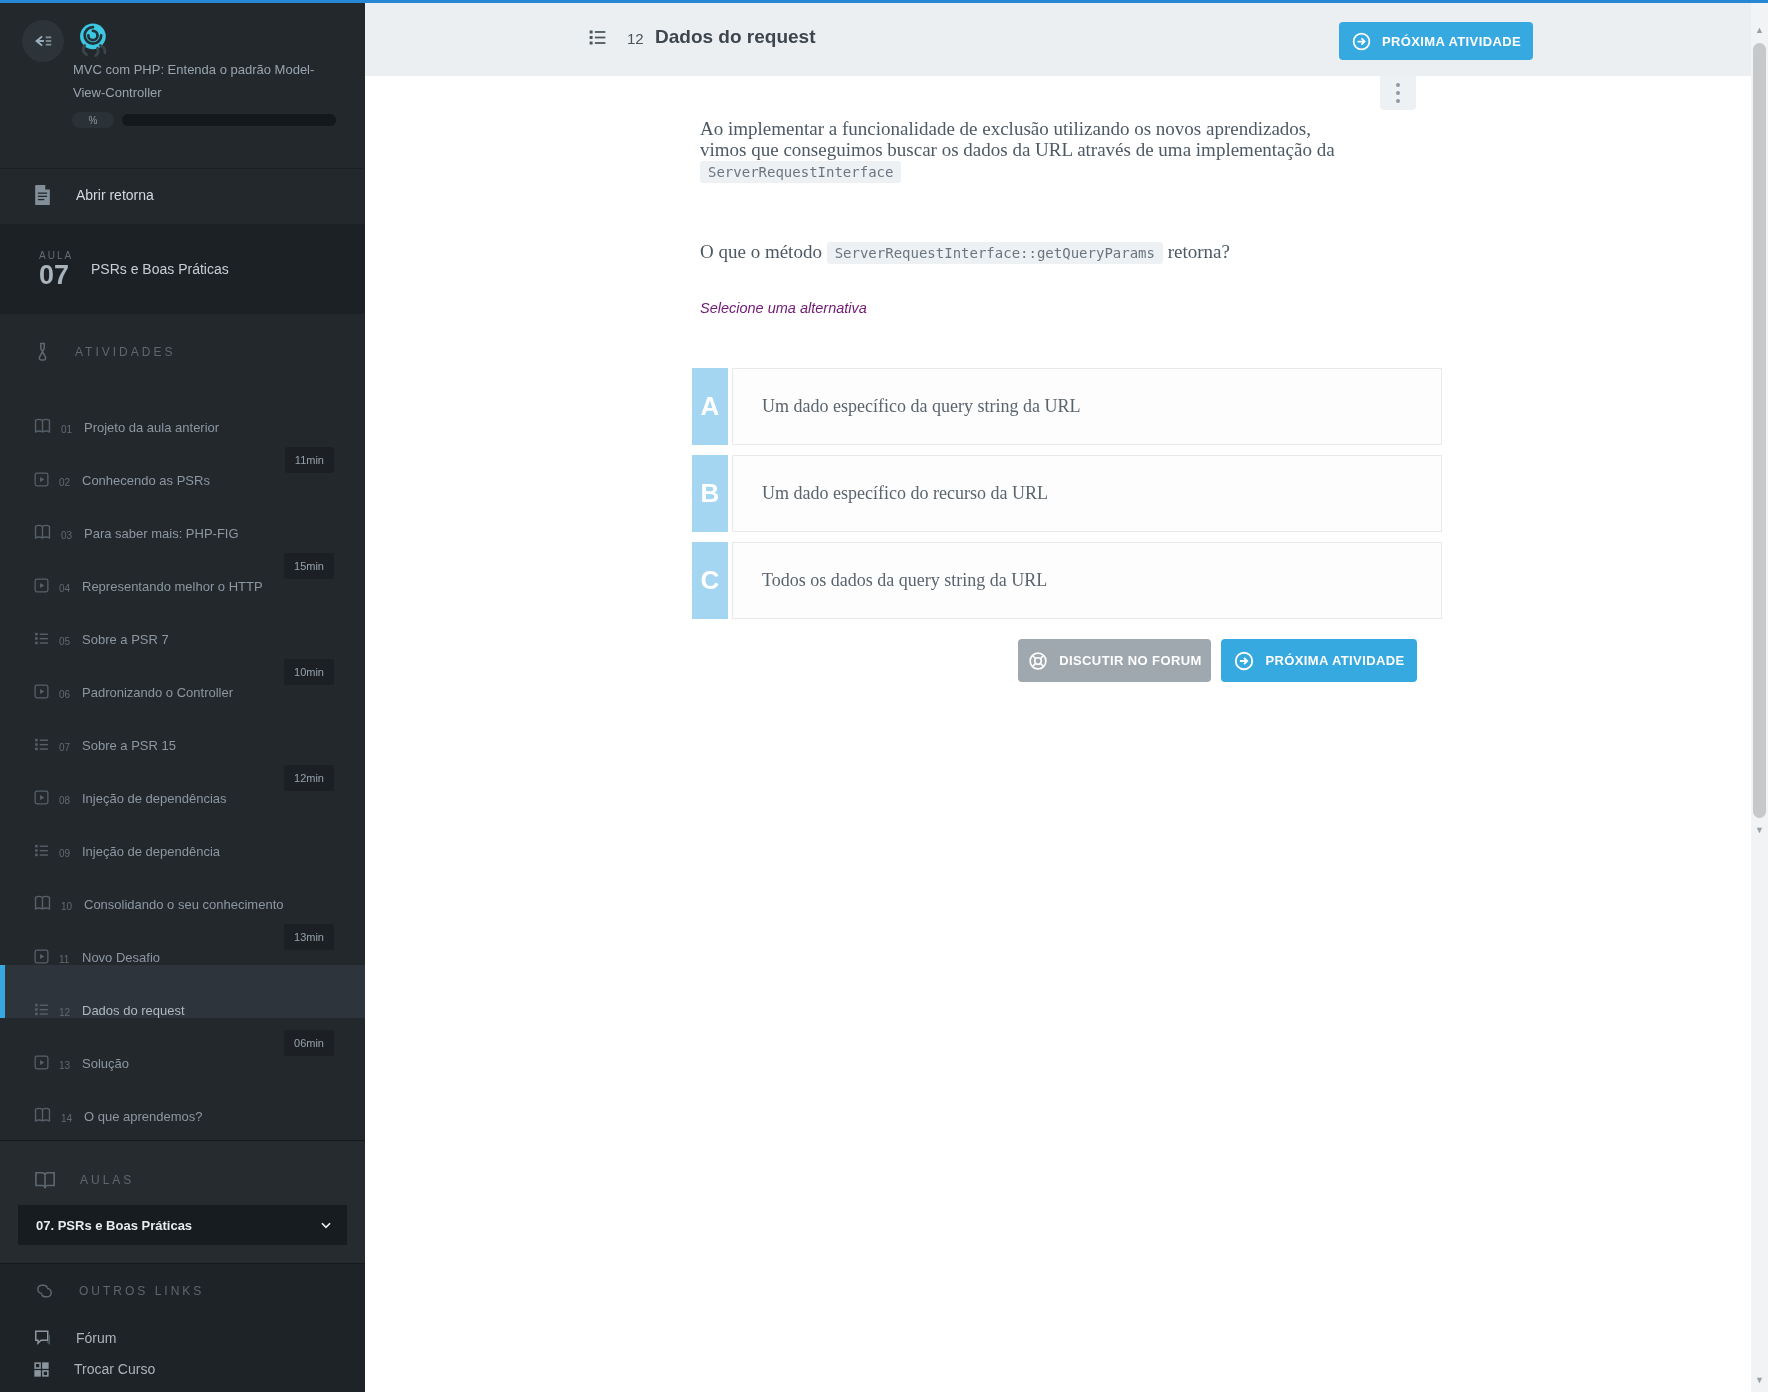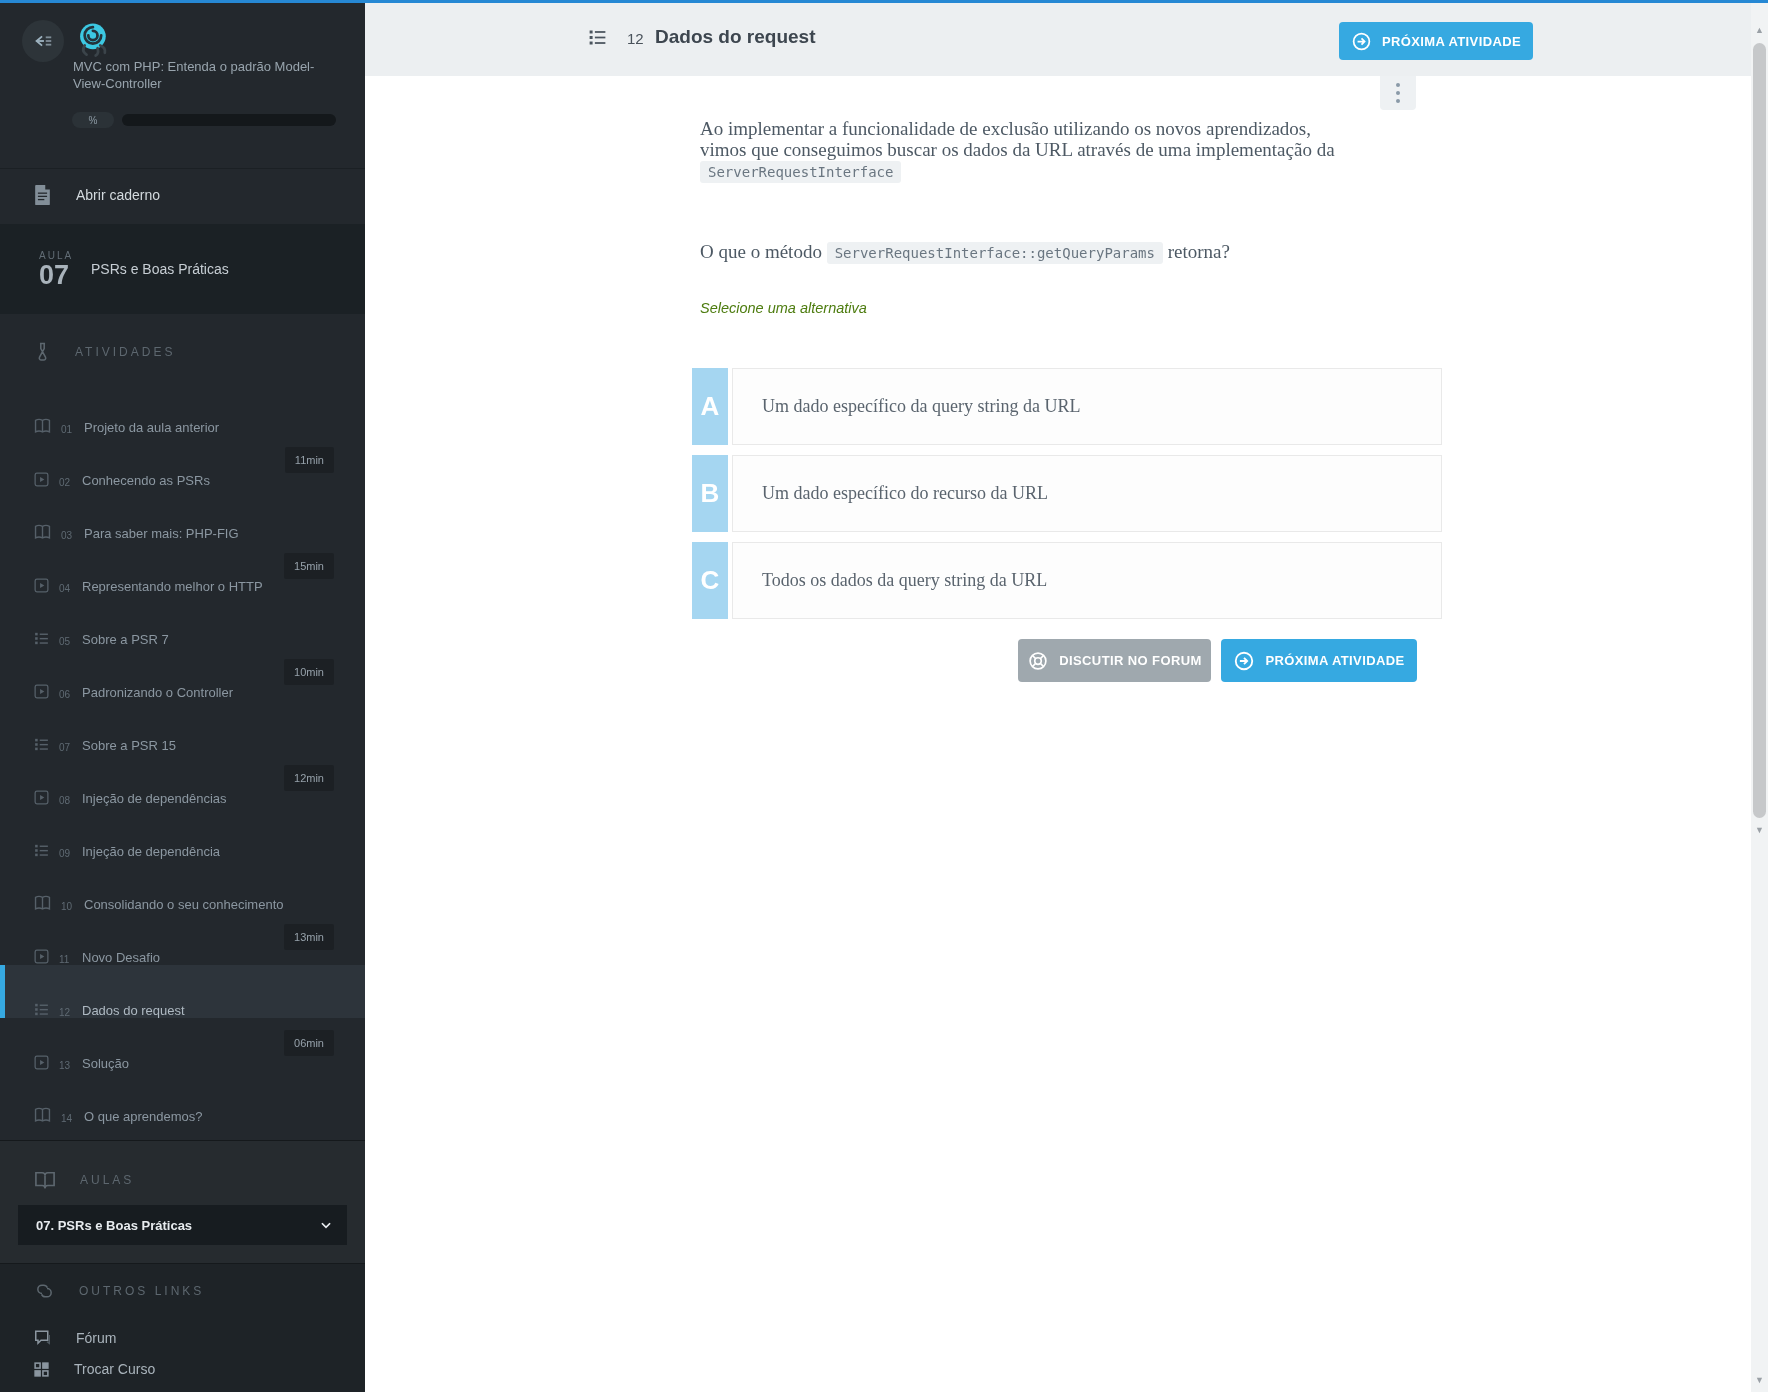--- a/index.html
+++ b/index.html
@@ -17,21 +17,21 @@
     background:#23282d; color:#8b97a1; z-index:50;
   }
   .collapse-btn {
     position:absolute; left:22px; top:20px; width:42px; height:42px;
     border-radius:50%; background:#2d3439; display:flex; align-items:center; justify-content:center;
     cursor:pointer;
   }
   .logo { position:absolute; left:70px; top:18px; width:44px; height:44px; }
   .course-title {
     position:absolute; left:73px; top:58px; width:250px;
-    font-size:13px; line-height:17px; color:#98a4ad;
+    font-size:13px; line-height:23px; color:#98a4ad;
   }
   .pct-pill {
     position:absolute; left:72px; top:112px; width:42px; height:16px;
     background:#2b3237; border-radius:9px; color:#8d9aa4;
     font-size:10px; display:flex; align-items:center; justify-content:center;
   }
   .progress-track {
     position:absolute; left:122px; top:114px; width:214px; height:12px;
     background:#14181b; border-radius:6px;
   }
@@ -125,21 +125,21 @@
     font-family:"Liberation Serif", serif; font-size:19px; line-height:21px; color:#4d5964;
   }
   .q-text2 { position:absolute; left:335px; top:241px; width:700px;
     font-family:"Liberation Serif", serif; font-size:19px; color:#4d5964; }
   .code-chip {
     font-family:"DejaVu Sans Mono", monospace; font-size:14px; color:#6a7681;
     background:#eef1f3; border-radius:3px; padding:3px 8px; white-space:nowrap;
   }
   .hint {
     position:absolute; left:335px; top:300px;
-    font-style:italic; font-size:14.5px; color:#4d7c0f;
+    font-style:italic; font-size:14.5px; color:#701a75;
   }
   .option {
     position:absolute; left:327px; width:750px; height:77px; cursor:pointer;
   }
   .opt-letter {
     position:absolute; left:0; top:0; width:36px; height:77px; background:#a5d6f1;
     color:#ffffff; font-size:26px; font-weight:bold;
     display:flex; align-items:center; justify-content:center;
   }
   .opt-body {
@@ -198,21 +198,21 @@
 
     <div class="notebook-row">
       <span class="nb-icon">
         <svg width="19" height="22" viewBox="0 0 20 24" fill="#77838d">
           <path d="M3 1 h10 l5 5 v16 a1 1 0 0 1 -1 1 H3 a1 1 0 0 1 -1 -1 V2 a1 1 0 0 1 1 -1 z M13 1 v5 h5" fill="#828e98"></path>
           <line x1="5" y1="10" x2="15" y2="10" stroke="#23282d" stroke-width="1.4"></line>
           <line x1="5" y1="13.5" x2="15" y2="13.5" stroke="#23282d" stroke-width="1.4"></line>
           <line x1="5" y1="17" x2="12" y2="17" stroke="#23282d" stroke-width="1.4"></line>
         </svg>
       </span>
-      <span class="nb-label">Abrir caderno</span>
+      <span class="nb-label">Abrir retorna</span>
     </div>
 
     <div class="aula-block">
       <div class="aula-col">
         <div class="aula-word">AULA</div>
         <div class="aula-num">07</div>
       </div>
       <div class="aula-title">PSRs e Boas Práticas</div>
     </div>
 

